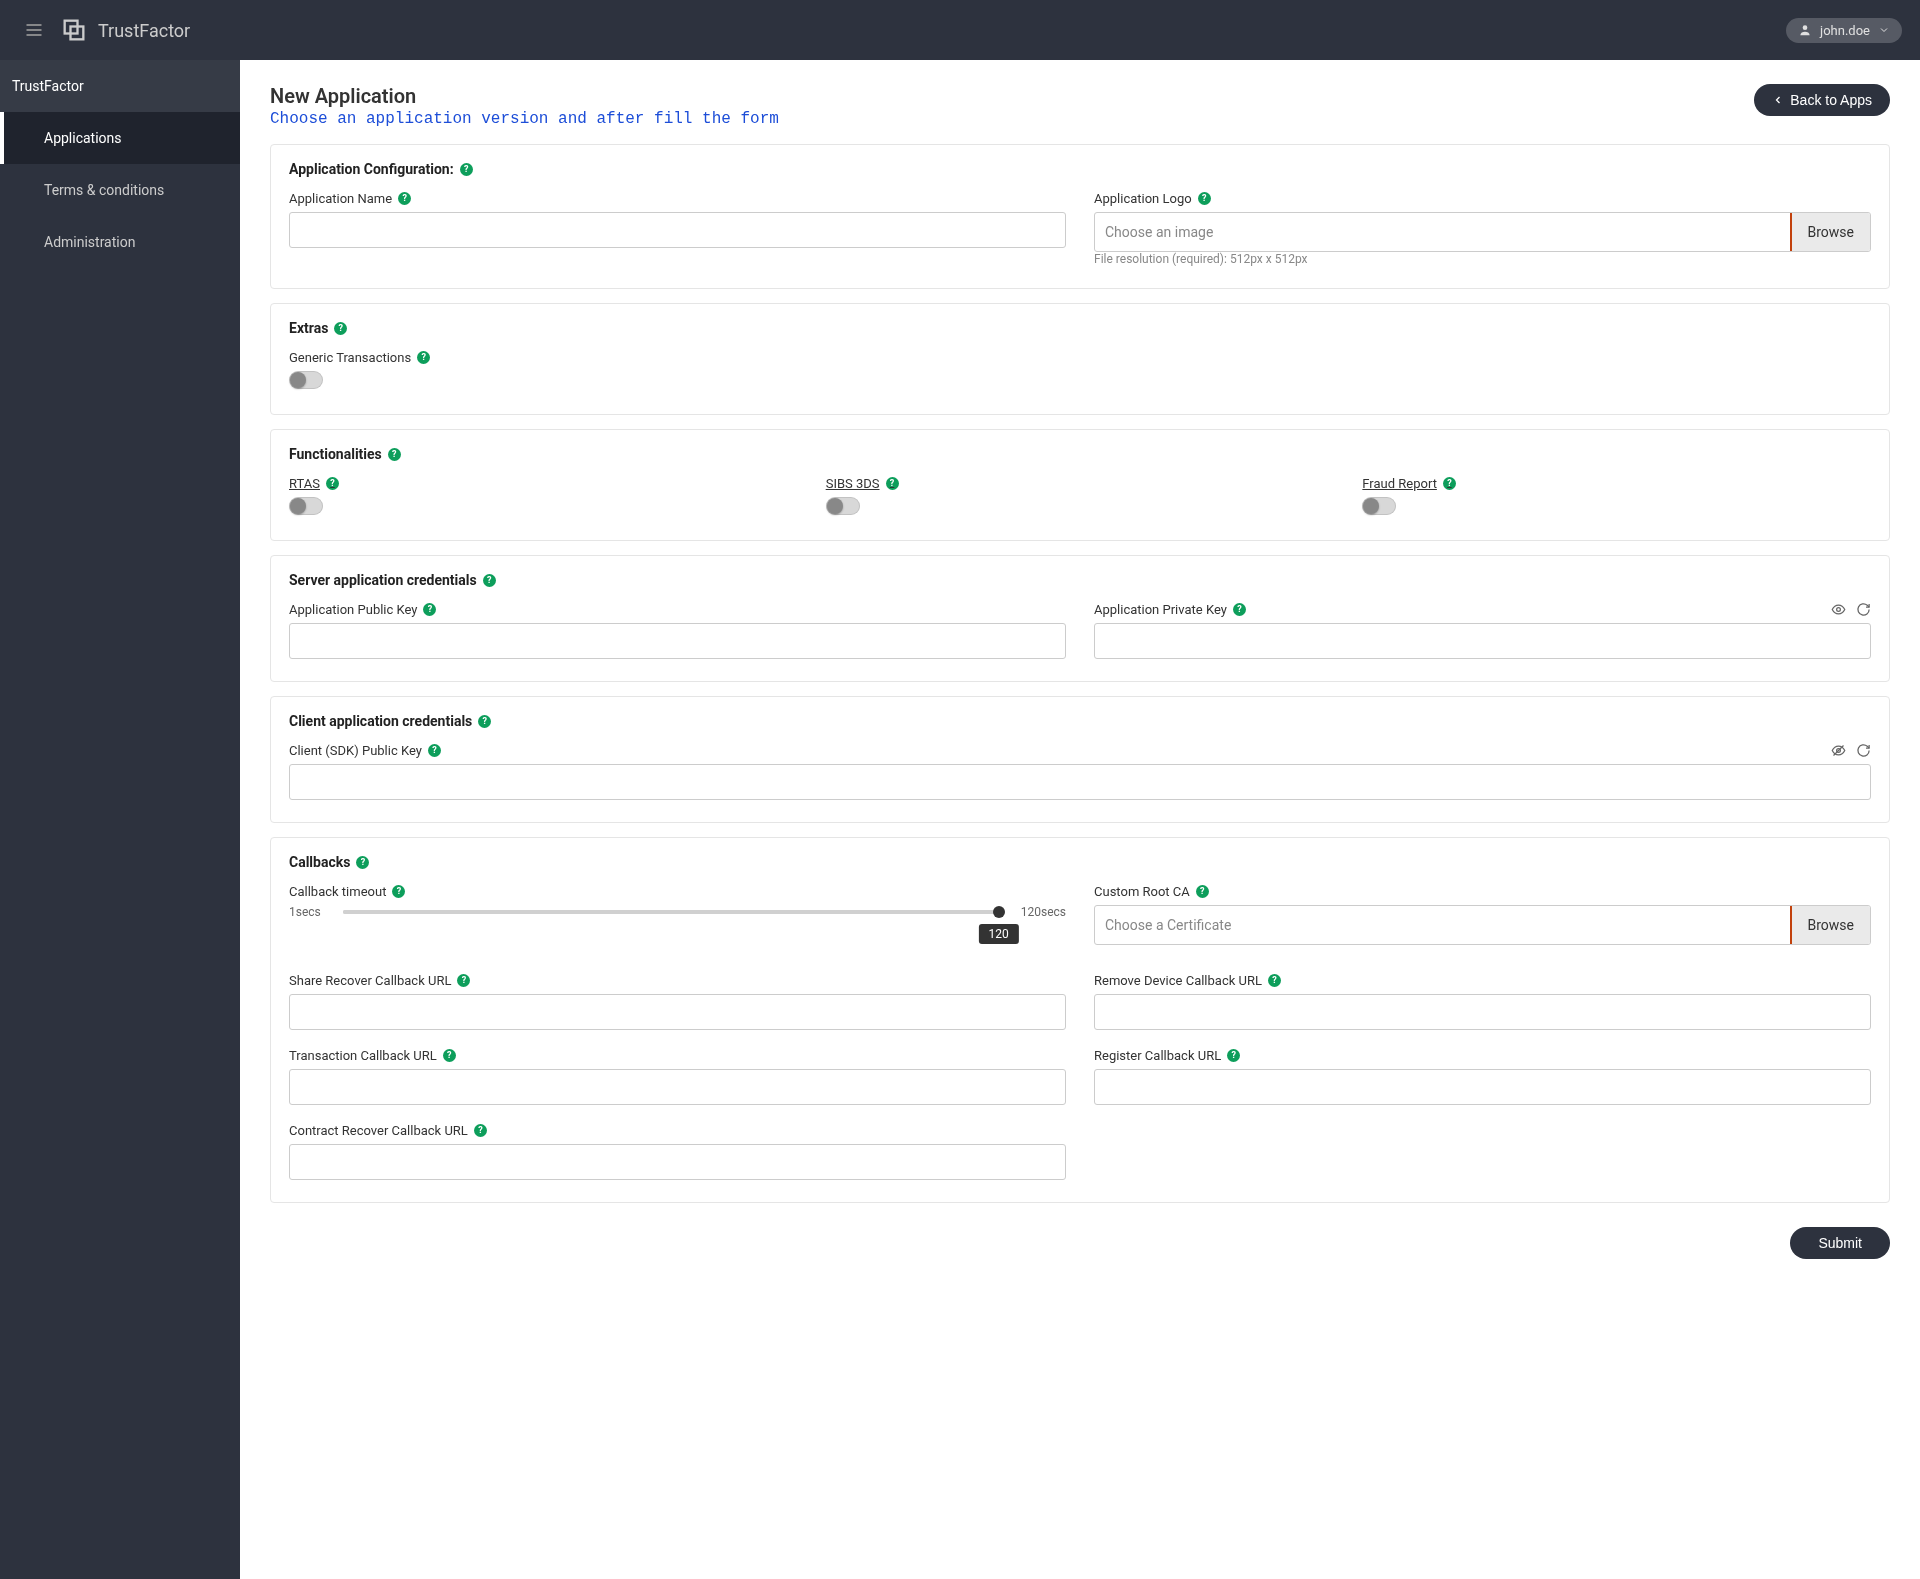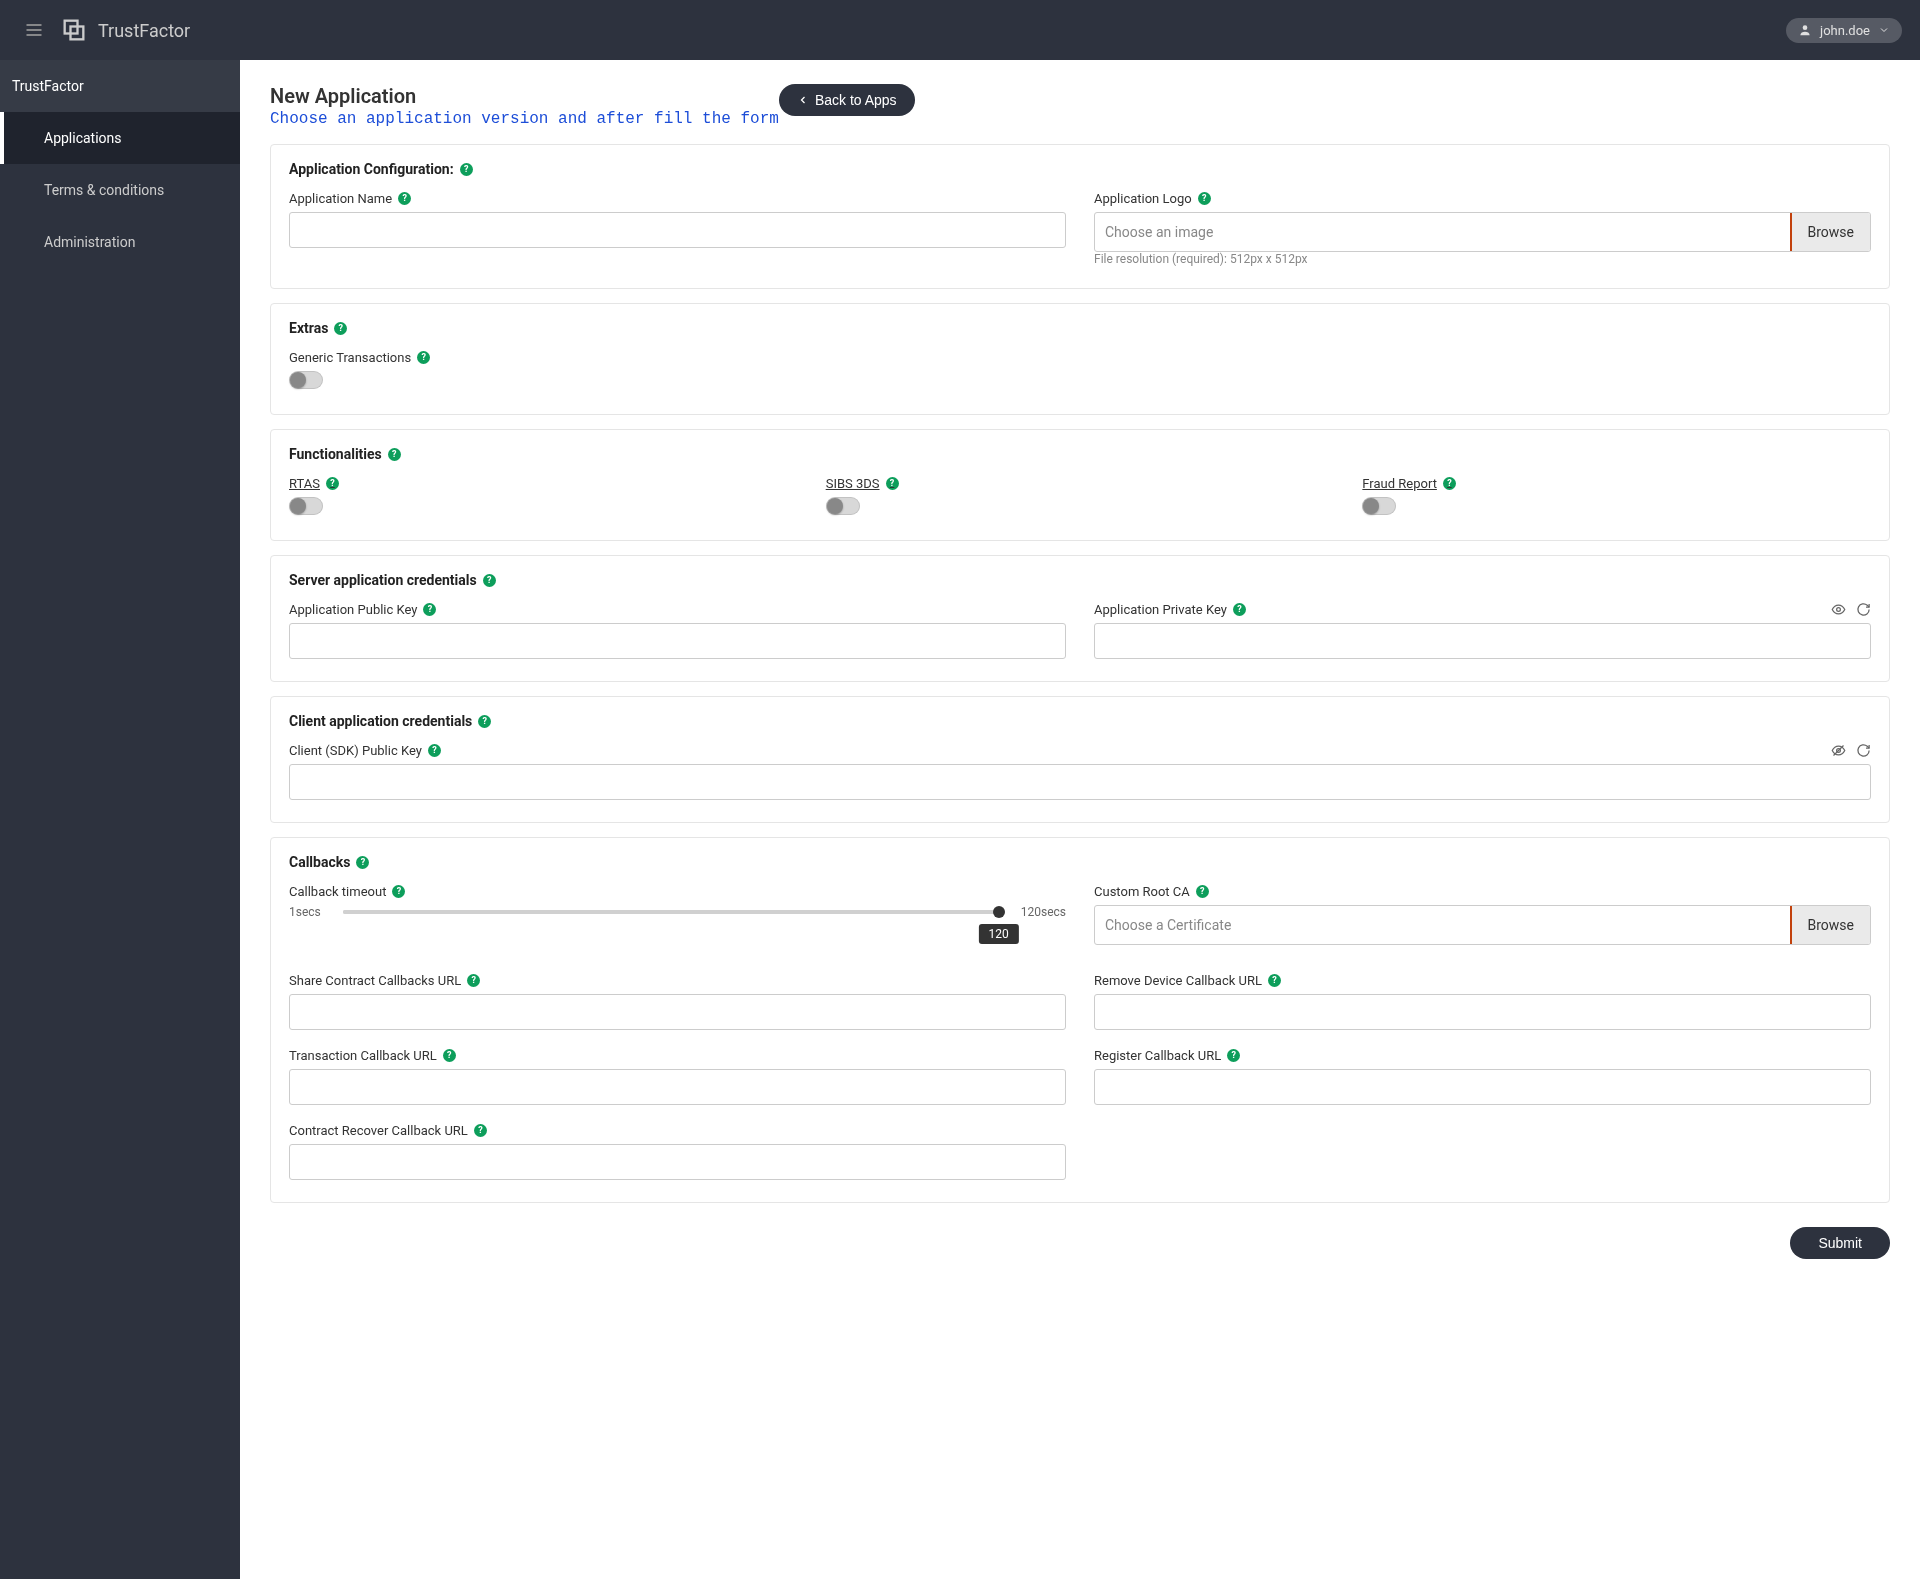--- a/index.html
+++ b/index.html
@@ -73,21 +73,21 @@
     color: #fff;
   }
   
   .main {
     margin-left: 240px;
     padding: 24px 30px 60px 30px;
     background: #fff;
     min-height: calc(100% - 60px);
   }
   .page-header {
-    display: flex; align-items: flex-start; 
+    display: flex; align-items: flex-start; justify-content: space-between;
     margin-bottom: 16px;
   }
   .page-title { font-size: 20px; font-weight: 600; color: #333; }
   .page-sub { font-size: 16px; color: #1d4ed8; margin-top: 2px; font-family: Liberation Mono, monospace; }
   .back-btn {
     background: #2d323e;
     color: #fff;
     border: none;
     border-radius: 20px;
     padding: 8px 18px;
@@ -381,21 +381,21 @@
         <div class="file-input">
           <div class="placeholder">Choose a Certificate</div>
           <div class="browse">Browse</div>
         </div>
       </div>
     </div>
 
     <div class="row" style="margin-top:28px">
       <div class="col">
         <div class="field-label">
-          <span>Share Contract Callbacks URL</span>
+          <span>Share Recover Callback URL</span>
           <span class="help">?</span>
         </div>
         <input type="text" class="field" style="">
       </div>
       <div class="col">
         <div class="field-label">
           <span>Remove Device Callback URL</span>
           <span class="help">?</span>
         </div>
         <input type="text" class="field" style="">

